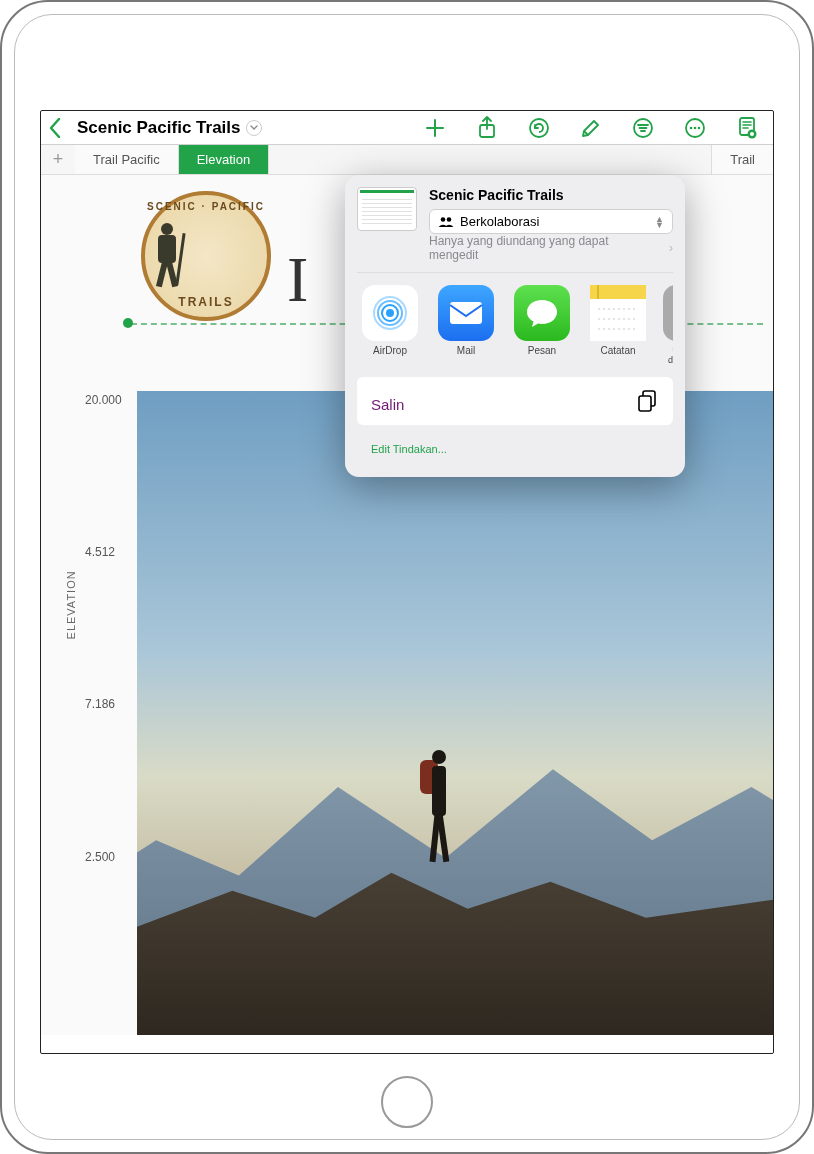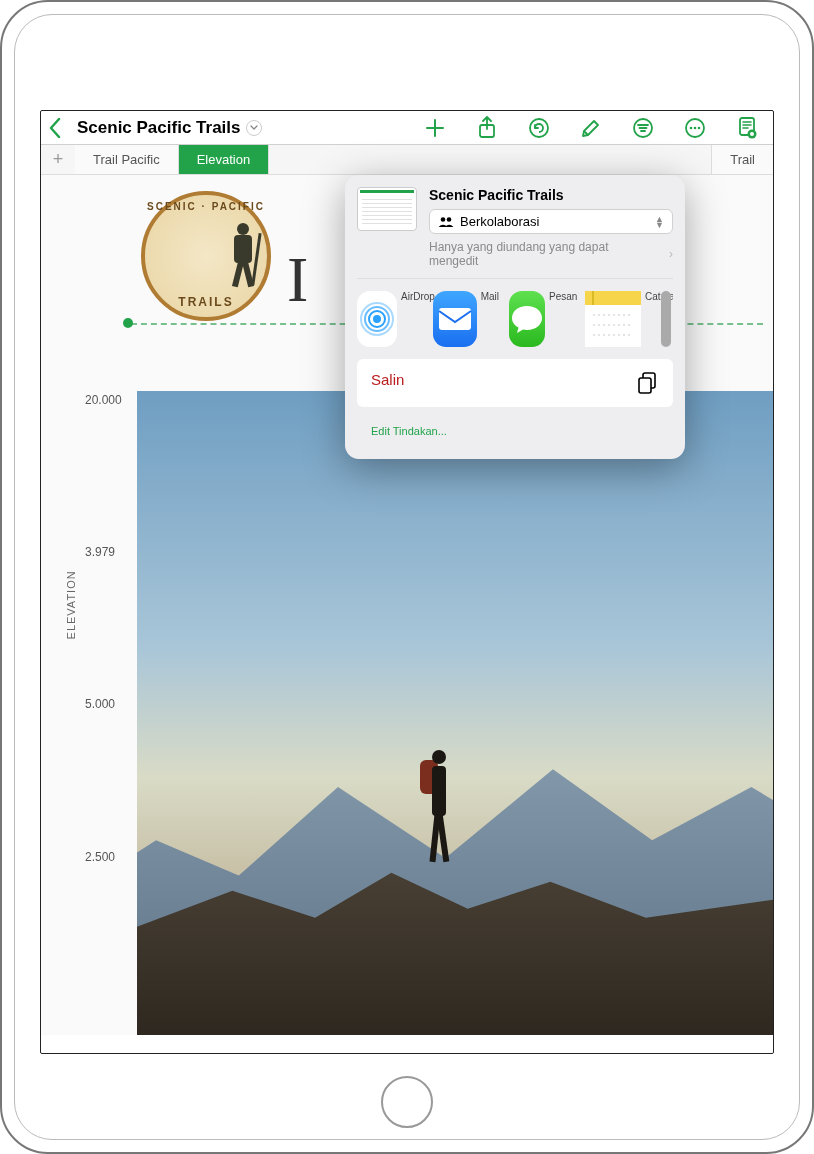--- a/index.html
+++ b/index.html
@@ -35,21 +35,21 @@
   .hiker .head{position:absolute;left:22px;top:30px;width:14px;height:14px;background:#1b1814;border-radius:50%}
   .hiker .pack{position:absolute;left:10px;top:40px;width:18px;height:34px;background:#7b2d1e;border-radius:6px}
   .hiker .leg1{position:absolute;left:22px;top:94px;width:6px;height:48px;background:#1b1814;transform:rotate(6deg)}
   .hiker .leg2{position:absolute;left:30px;top:94px;width:6px;height:48px;background:#1b1814;transform:rotate(-8deg)}
   
   .y-axis-title{position:absolute;left:24px;top:58%;transform:rotate(-90deg) translateX(50%);transform-origin:left top;font-size:11px;color:#666;letter-spacing:1px}
   .y-tick{position:absolute;left:44px;font-size:12px;color:#555}
   .hrule{position:absolute;left:90px;right:10px;border-top:2px dashed #78c18f;height:0}
   .hrule-dot{position:absolute;left:82px;width:10px;height:10px;background:#22a34a;border-radius:50%;transform:translateY(-50%)}
   
-  .logo{position:absolute;left:100px;top:16px;width:130px;height:130px;border:4px solid #b07b32;border-radius:50%;background:radial-gradient(#f4e7c7,#e9d5a3);display:flex;align-items:center;justify-content:flex-end}
+  .logo{position:absolute;left:100px;top:16px;width:130px;height:130px;border:4px solid #b07b32;border-radius:50%;background:radial-gradient(#f4e7c7,#e9d5a3);display:flex;align-items:center;justify-content:flex-start}
   .logo-fig{width:46px;height:66px;position:relative}
   .logo-fig .h{position:absolute;left:16px;top:0;width:12px;height:12px;background:#3a3a2c;border-radius:50%}
   .logo-fig .b{position:absolute;left:13px;top:12px;width:18px;height:28px;background:#3a3a2c;border-radius:4px}
   .logo-fig .l1{position:absolute;left:14px;top:38px;width:6px;height:26px;background:#3a3a2c;transform:rotate(14deg)}
   .logo-fig .l2{position:absolute;left:24px;top:38px;width:6px;height:26px;background:#3a3a2c;transform:rotate(-14deg)}
   .logo-fig .stick{position:absolute;left:34px;top:10px;width:3px;height:52px;background:#3a3a2c;transform:rotate(8deg)}
   .logo-text{position:absolute;inset:0}
   .arc-top{position:absolute;top:6px;left:0;right:0;text-align:center;font-size:10px;font-weight:700;color:#6b4a1c;letter-spacing:2px}
   .arc-bot{position:absolute;bottom:8px;left:0;right:0;text-align:center;font-size:12px;font-weight:700;color:#6b4a1c;letter-spacing:2px}
   .big-letter{position:absolute;left:246px;top:68px;font-family:Georgia,serif;font-size:64px;color:#333}
@@ -58,31 +58,31 @@
   .popover{position:absolute;left:304px;top:0;width:340px;background:#eeeef1;border-radius:14px;box-shadow:0 10px 40px rgba(0,0,0,0.35);padding:12px;z-index:10}
   .pop-head{display:flex;gap:12px;align-items:flex-start;padding-bottom:10px;border-bottom:1px solid #ddd}
   .thumb{width:60px;height:44px;background:#fff;border:1px solid #ccc;border-radius:4px;position:relative;overflow:hidden}
   .thumb .bar{position:absolute;top:2px;left:2px;right:2px;height:3px;background:#22a34a}
   .thumb .cells{position:absolute;top:8px;left:4px;right:4px;bottom:4px;background:repeating-linear-gradient(#fff,#fff 3px,#e0e0e0 3px,#e0e0e0 4px)}
   .pop-head-main{flex:1}
   .pop-title{font-size:14px;font-weight:600;color:#000;margin-bottom:6px}
   .collab-select{display:flex;align-items:center;gap:18px;background:#fff;border:1px solid #d0d0d0;border-radius:6px;padding:4px 8px;font-size:13px;color:#000;width:100%;justify-content:space-between}
   .collab-left{display:flex;align-items:center;gap:6px}
   .updown{font-size:9px;line-height:6px;color:#888;display:flex;flex-direction:column}
-  .perm-text{font-size:12px;color:#8a8a8e;margin-top:6px;display:flex;align-items:center;gap:10px}
+  .perm-text{font-size:12px;color:#8a8a8e;display:flex;align-items:center;gap:10px}
   .share-row{display:flex;gap:10px;padding:12px 0 8px;overflow:hidden}
-  .share-item{width:66px;display:flex;flex-direction:row;gap:4px;font-size:10px;color:#444;text-align:center;flex:none}
+  .share-item{width:66px;display:flex;flex-direction:column;align-items:center;gap:4px;font-size:10px;color:#444;text-align:center;flex:none}
   .share-icon{width:56px;height:56px;border-radius:13px;display:flex;align-items:center;justify-content:center}
   .ic-airdrop{background:#fff}
   .ic-msg{background:linear-gradient(#5ee04f,#2bb91f)}
   .ic-mail{background:linear-gradient(#3ea6ff,#1b6ff0)}
   .ic-notes{background:#fff}
   .ic-unk{background:#aaa}
   .action-list{margin-top:4px}
-  .action{background:#fff;border-radius:6px;padding:12px 14px;display:flex;justify-content:space-between;align-items:flex-start;font-size:15px;color:#b91c1c;margin-bottom:8px}
+  .action{background:#fff;border-radius:6px;padding:12px 14px;display:flex;justify-content:space-between;align-items:flex-end;font-size:15px;color:#701a75;margin-bottom:8px}
   .edit-actions{color:#22a34a;font-size:11px;padding:10px 14px}
   
   svg{display:block}
 </style>
 </head>
 <body>
 
 <div class="ipad-frame">
   <div class="ipad-inner"></div>
   <div class="home-button"></div>
@@ -194,22 +194,22 @@
           <div class="pack"></div>
             <div class="body"></div>
             <div class="head"></div>
             <div class="leg1"></div>
             <div class="leg2"></div>
         </div>
       </div>
 
       <div class="y-axis-title">ELEVATION</div>
       <div class="y-tick" style="top:218px">20.000</div>
-      <div class="y-tick" style="top:370px">3.979</div>
-      <div class="y-tick" style="top:522px">5.000</div>
+      <div class="y-tick" style="top:370px">4.512</div>
+      <div class="y-tick" style="top:522px">7.186</div>
       <div class="y-tick" style="top:675px">2.500</div>
 
       <div class="popover">
         <div class="pop-caret"></div>
         <div class="pop-head">
           <div class="thumb">
             <div class="bar"></div>
               <div class="cells"></div>
           </div>
           <div class="pop-head-main">

